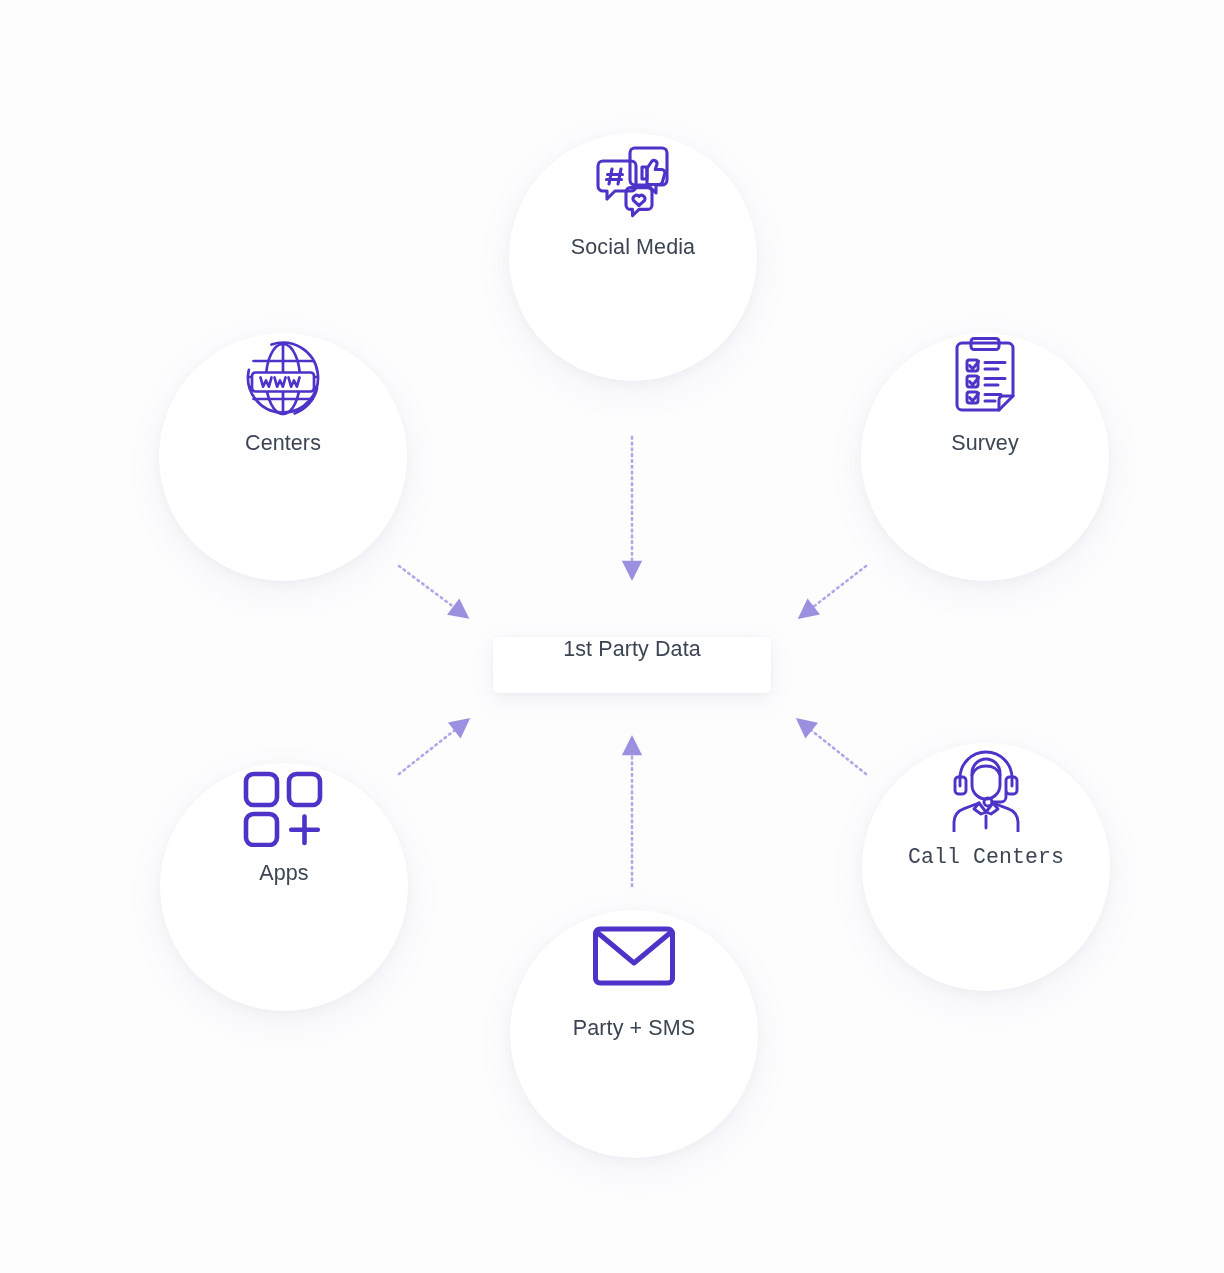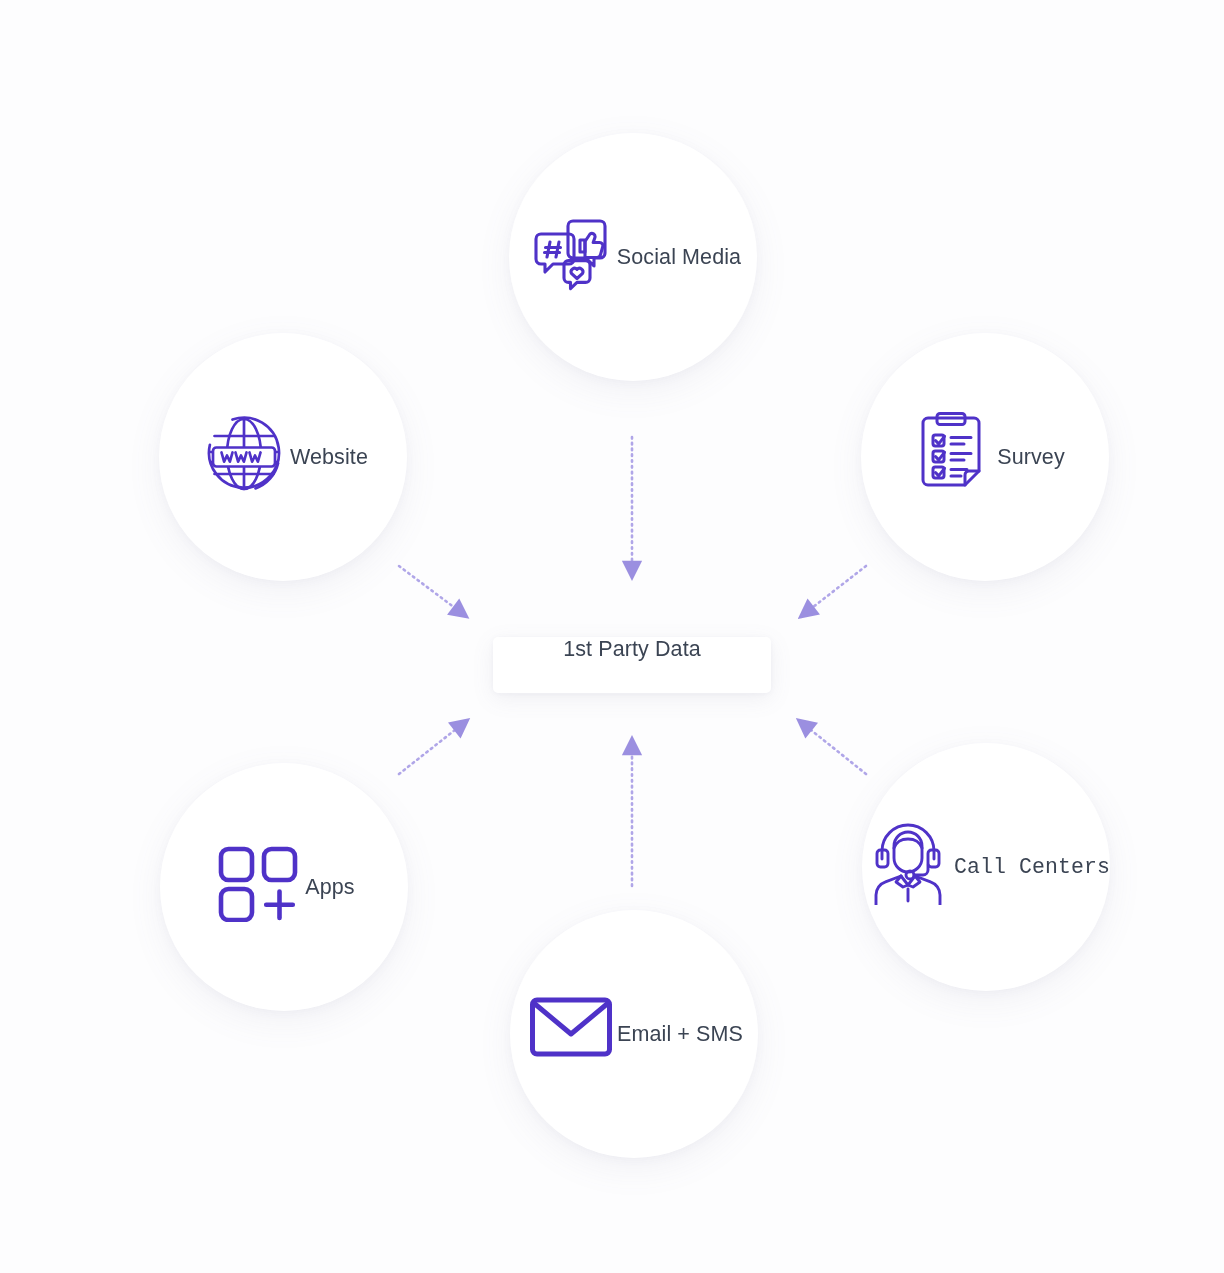--- a/index.html
+++ b/index.html
@@ -29,23 +29,23 @@
   
   .node {
     position: absolute;
     width: 248px;
     height: 248px;
     border-radius: 50%;
     background: #ffffff;
     box-shadow: 0 10px 34px rgba(120, 120, 150, 0.085),
                 0 2px 10px rgba(120, 120, 150, 0.05);
     display: flex;
-    flex-direction: row;
+    flex-direction: column;
     align-items: center;
-    justify-content: center;
+    justify-content: flex-start;
   }
   .node-icon {
     width: 92px;
     height: 92px;
     display: flex;
     align-items: center;
     justify-content: center;
     margin-bottom: 6px;
   }
   .node-icon svg { display: block; }
@@ -157,21 +157,21 @@
 
         <ellipse cx="42" cy="42" rx="17" ry="35"></ellipse>
         <path d="M42 7 V77"></path>
 
         <rect x="11" y="35.5" width="62" height="19" rx="3.4" fill="#ffffff"></rect>
         <path d="M19.5 40.5 l2.6 9.2 l2.9 -6.2 l2.9 6.2 l2.6 -9.2"></path>
         <path d="M33.5 40.5 l2.6 9.2 l2.9 -6.2 l2.9 6.2 l2.6 -9.2"></path>
         <path d="M47.5 40.5 l2.6 9.2 l2.9 -6.2 l2.9 6.2 l2.6 -9.2"></path>
       </svg>
     </div>
-    <div class="node-label">Website</div>
+    <div class="node-label">Centers</div>
   </div>
 
   <div class="node" id="node-survey">
     <div class="node-icon">
       <svg width="80" height="86" viewBox="0 0 80 86" fill="none" stroke="#4f32c8" stroke-width="3" stroke-linecap="round" stroke-linejoin="round">
 
         <path d="M12 12 a5 5 0 0 1 5-5 h46 a5 5 0 0 1 5 5 v48 l-14 14 h-37 a5 5 0 0 1 -5-5 z"></path>
         <path d="M68 60 h-10 a4 4 0 0 0 -4 4 v10"></path>
 
         <rect x="26" y="2.5" width="28" height="11" rx="3"></rect>
@@ -232,20 +232,20 @@
     <div class="node-label">Call Centers</div>
   </div>
 
   <div class="node" id="node-email">
     <div class="node-icon">
       <svg width="84" height="64" viewBox="0 0 84 64" fill="none" stroke="#4f32c8" stroke-width="5" stroke-linecap="round" stroke-linejoin="round">
         <rect x="3.5" y="5" width="77" height="54" rx="4.5"></rect>
         <path d="M6 9 L42 39 L78 9"></path>
       </svg>
     </div>
-    <div class="node-label">Email + SMS</div>
+    <div class="node-label">Party + SMS</div>
   </div>
 
   <div id="center-card">
     <span class="card-label">1st Party Data</span>
   </div>
 
 </div>
 
 </body></html>

